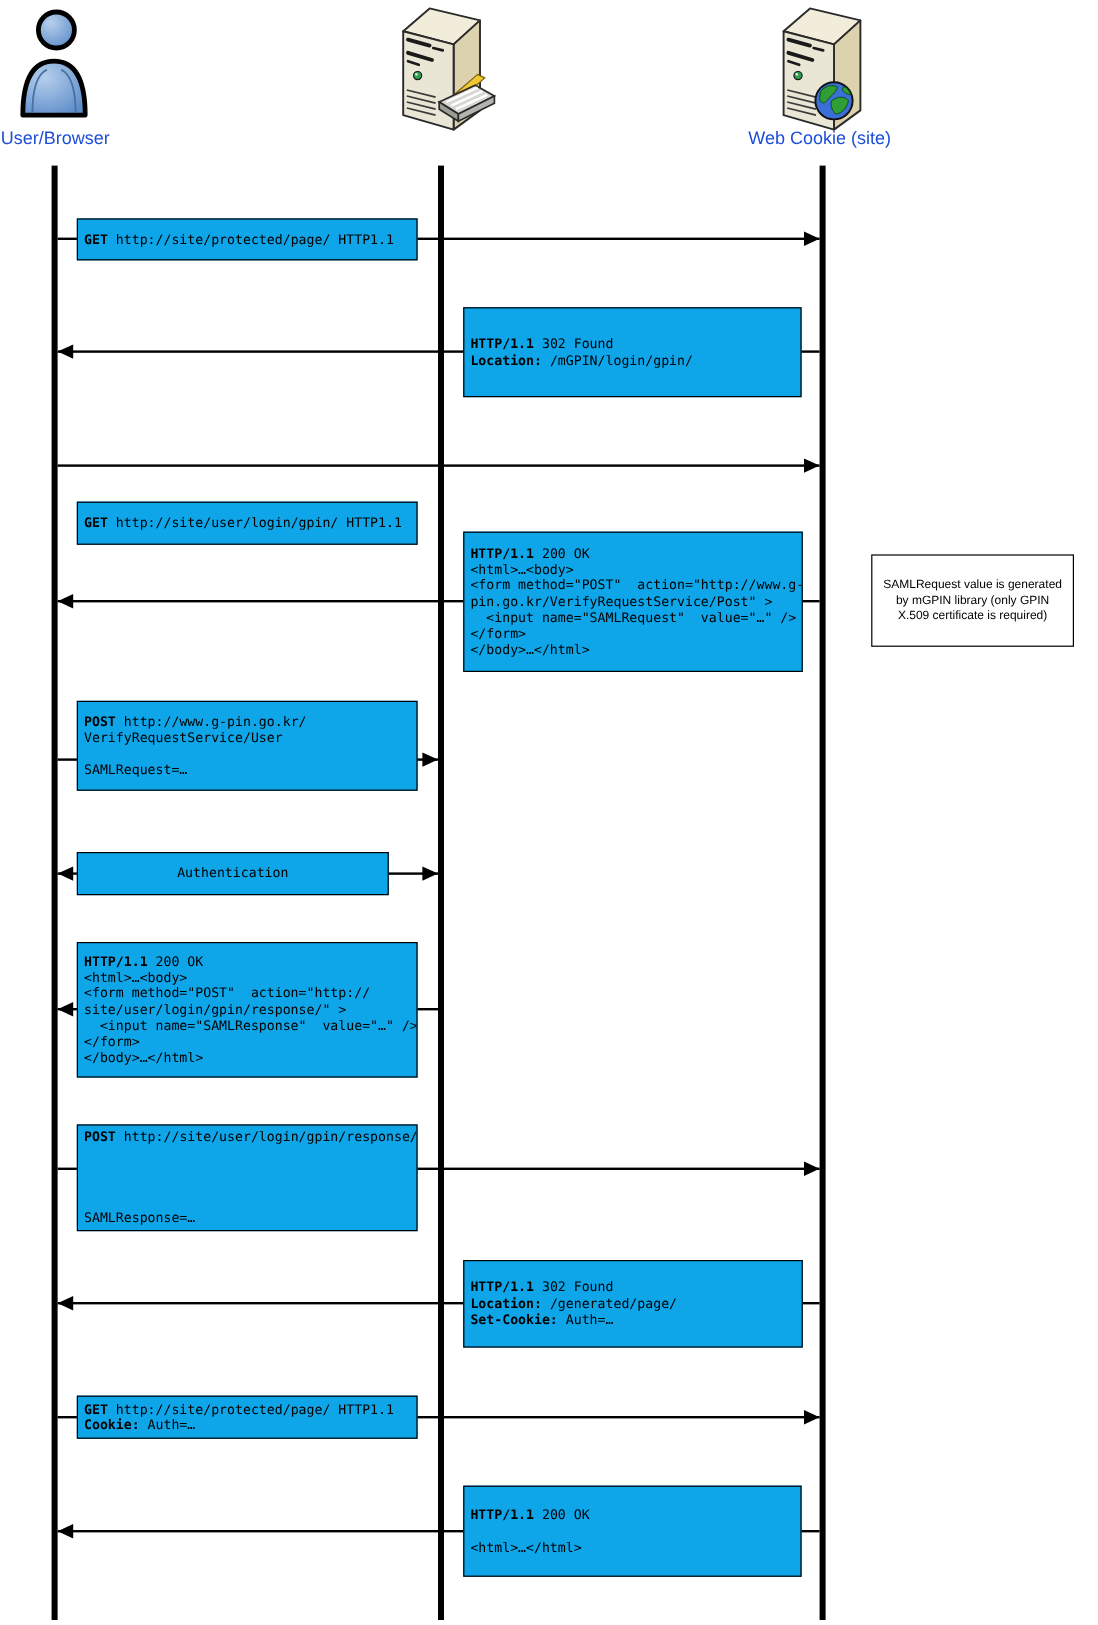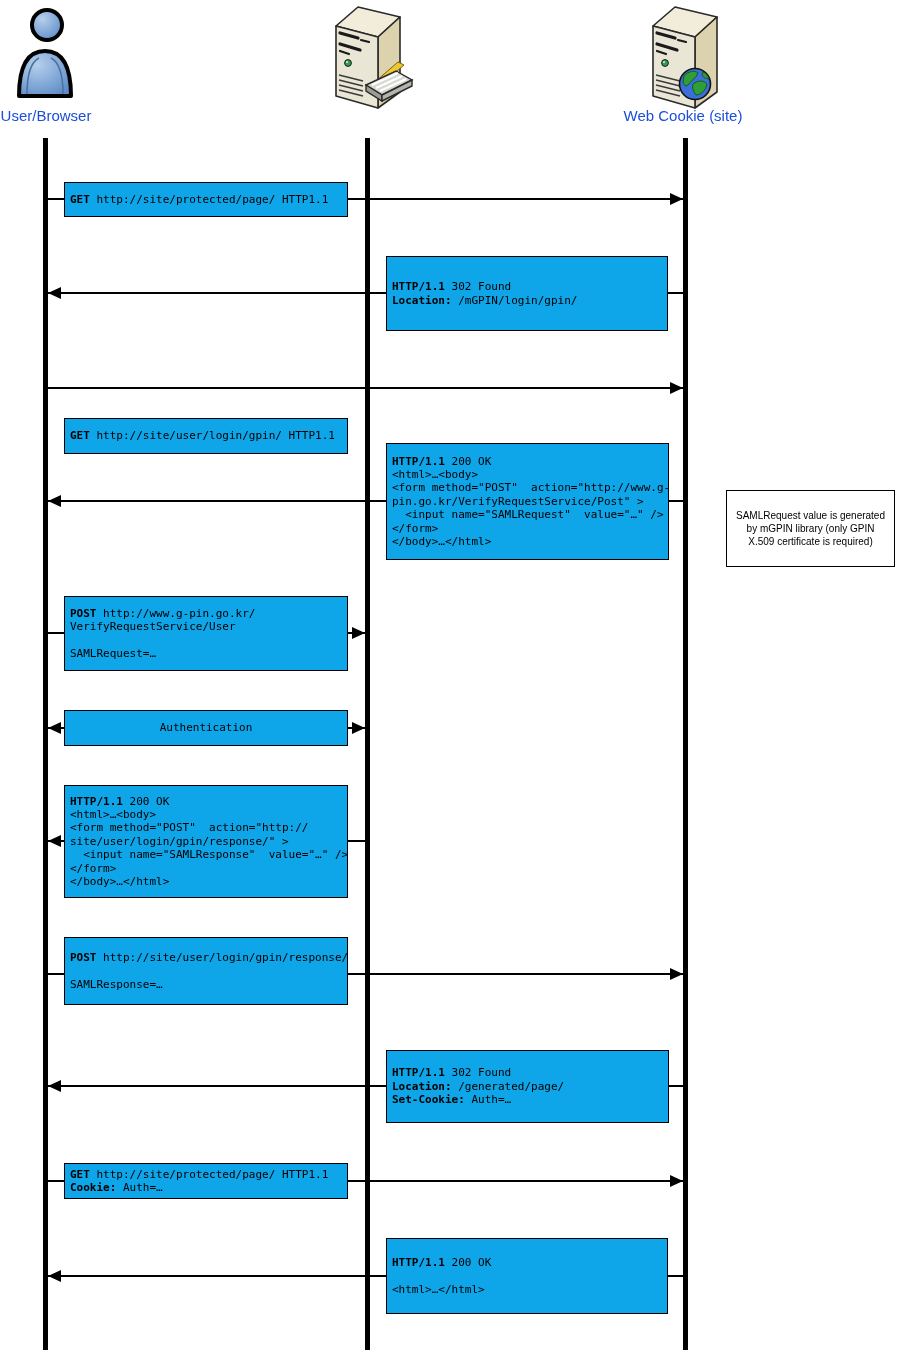--- a/index.html
+++ b/index.html
@@ -13,21 +13,21 @@
          border-bottom:6px solid transparent;border-right:13px solid #000;}
   .mbox{position:absolute;background:#0ea5e9;border:1.4px solid #000;box-sizing:border-box;
         display:flex;flex-direction:column;justify-content:center;
         padding:0 5px;font-size:11px;line-height:13.4px;white-space:pre;overflow:hidden;}
   .mbox .b{font-weight:bold;}
   .ln{min-height:13.4px;}
   .tc{align-items:center;}
   .note{position:absolute;background:#fff;border:1.4px solid #000;box-sizing:border-box;
         display:flex;align-items:center;justify-content:center;text-align:center;
         font-family:"Liberation Sans",sans-serif;font-size:10px;line-height:13px;
-        padding:4px 6px;white-space:normal;margin-top:28px;}
+        padding:4px 6px;white-space:normal;}
   .actor-label{position:absolute;top:107px;height:20px;text-align:center;
         font-family:"Liberation Sans",sans-serif;font-size:15px;color:#1d4ed8;}
   .icon{position:absolute;}
 </style>
 </head>
 <body>
 
 <div id="canvas">
 
   <svg class="icon" style="left:13px;top:5px;" width="64" height="95" viewBox="0 0 64 95">
@@ -161,42 +161,42 @@
   <div class="mbox" style="left:386px;top:443px;width:283px;height:117px;">
     <div class="ln"><span class="b">HTTP/1.1</span><span> 200 OK</span></div>
     <div class="ln"><span>&lt;html&gt;…&lt;body&gt;</span></div>
     <div class="ln"><span>&lt;form method="POST"  action="http://www.g-</span></div>
     <div class="ln"><span>pin.go.kr/VerifyRequestService/Post" &gt;</span></div>
     <div class="ln"><span>  &lt;input name="SAMLRequest"  value="…" /&gt;</span></div>
     <div class="ln"><span>&lt;/form&gt;</span></div>
     <div class="ln"><span>&lt;/body&gt;…&lt;/html&gt;</span></div>
   </div>
 
-  <div class="mbox" style="left:64px;top:596px;width:284px;height:75px;">
+  <div class="mbox" style="left:64px;top:584px;width:284px;height:75px;">
     <div class="ln"><span class="b">POST</span><span> http://www.g-pin.go.kr/</span></div>
     <div class="ln"><span>VerifyRequestService/User</span></div>
     <div class="ln"><span></span></div>
     <div class="ln"><span>SAMLRequest=…</span></div>
   </div>
 
-  <div class="mbox tc" style="left:64px;top:710px;width:284px;height:36px;">
+  <div class="mbox tc" style="left:64px;top:710px;width:260px;height:36px;">
     <div class="ln"><span>Authentication</span></div>
   </div>
 
   <div class="mbox" style="left:64px;top:785px;width:284px;height:113px;">
     <div class="ln"><span class="b">HTTP/1.1</span><span> 200 OK</span></div>
     <div class="ln"><span>&lt;html&gt;…&lt;body&gt;</span></div>
     <div class="ln"><span>&lt;form method="POST"  action="http://</span></div>
     <div class="ln"><span>site/user/login/gpin/response/" &gt;</span></div>
     <div class="ln"><span>  &lt;input name="SAMLResponse"  value="…" /&gt;</span></div>
     <div class="ln"><span>&lt;/form&gt;</span></div>
     <div class="ln"><span>&lt;/body&gt;…&lt;/html&gt;</span></div>
   </div>
 
-  <div class="mbox" style="left:64px;top:937px;width:284px;height:68px;">
+  <div class="mbox" style="left:64px;top:937px;width:284px;height:89px;gap:20px;">
     <div class="ln"><span class="b">POST</span><span> http://site/user/login/gpin/response/</span></div>
     <div class="ln"><span></span></div>
     <div class="ln"><span>SAMLResponse=…</span></div>
   </div>
 
   <div class="mbox" style="left:386px;top:1050px;width:283px;height:73px;">
     <div class="ln"><span class="b">HTTP/1.1</span><span> 302 Found</span></div>
     <div class="ln"><span class="b">Location:</span><span> /generated/page/</span></div>
     <div class="ln"><span class="b">Set-Cookie:</span><span> Auth=…</span></div>
   </div>

